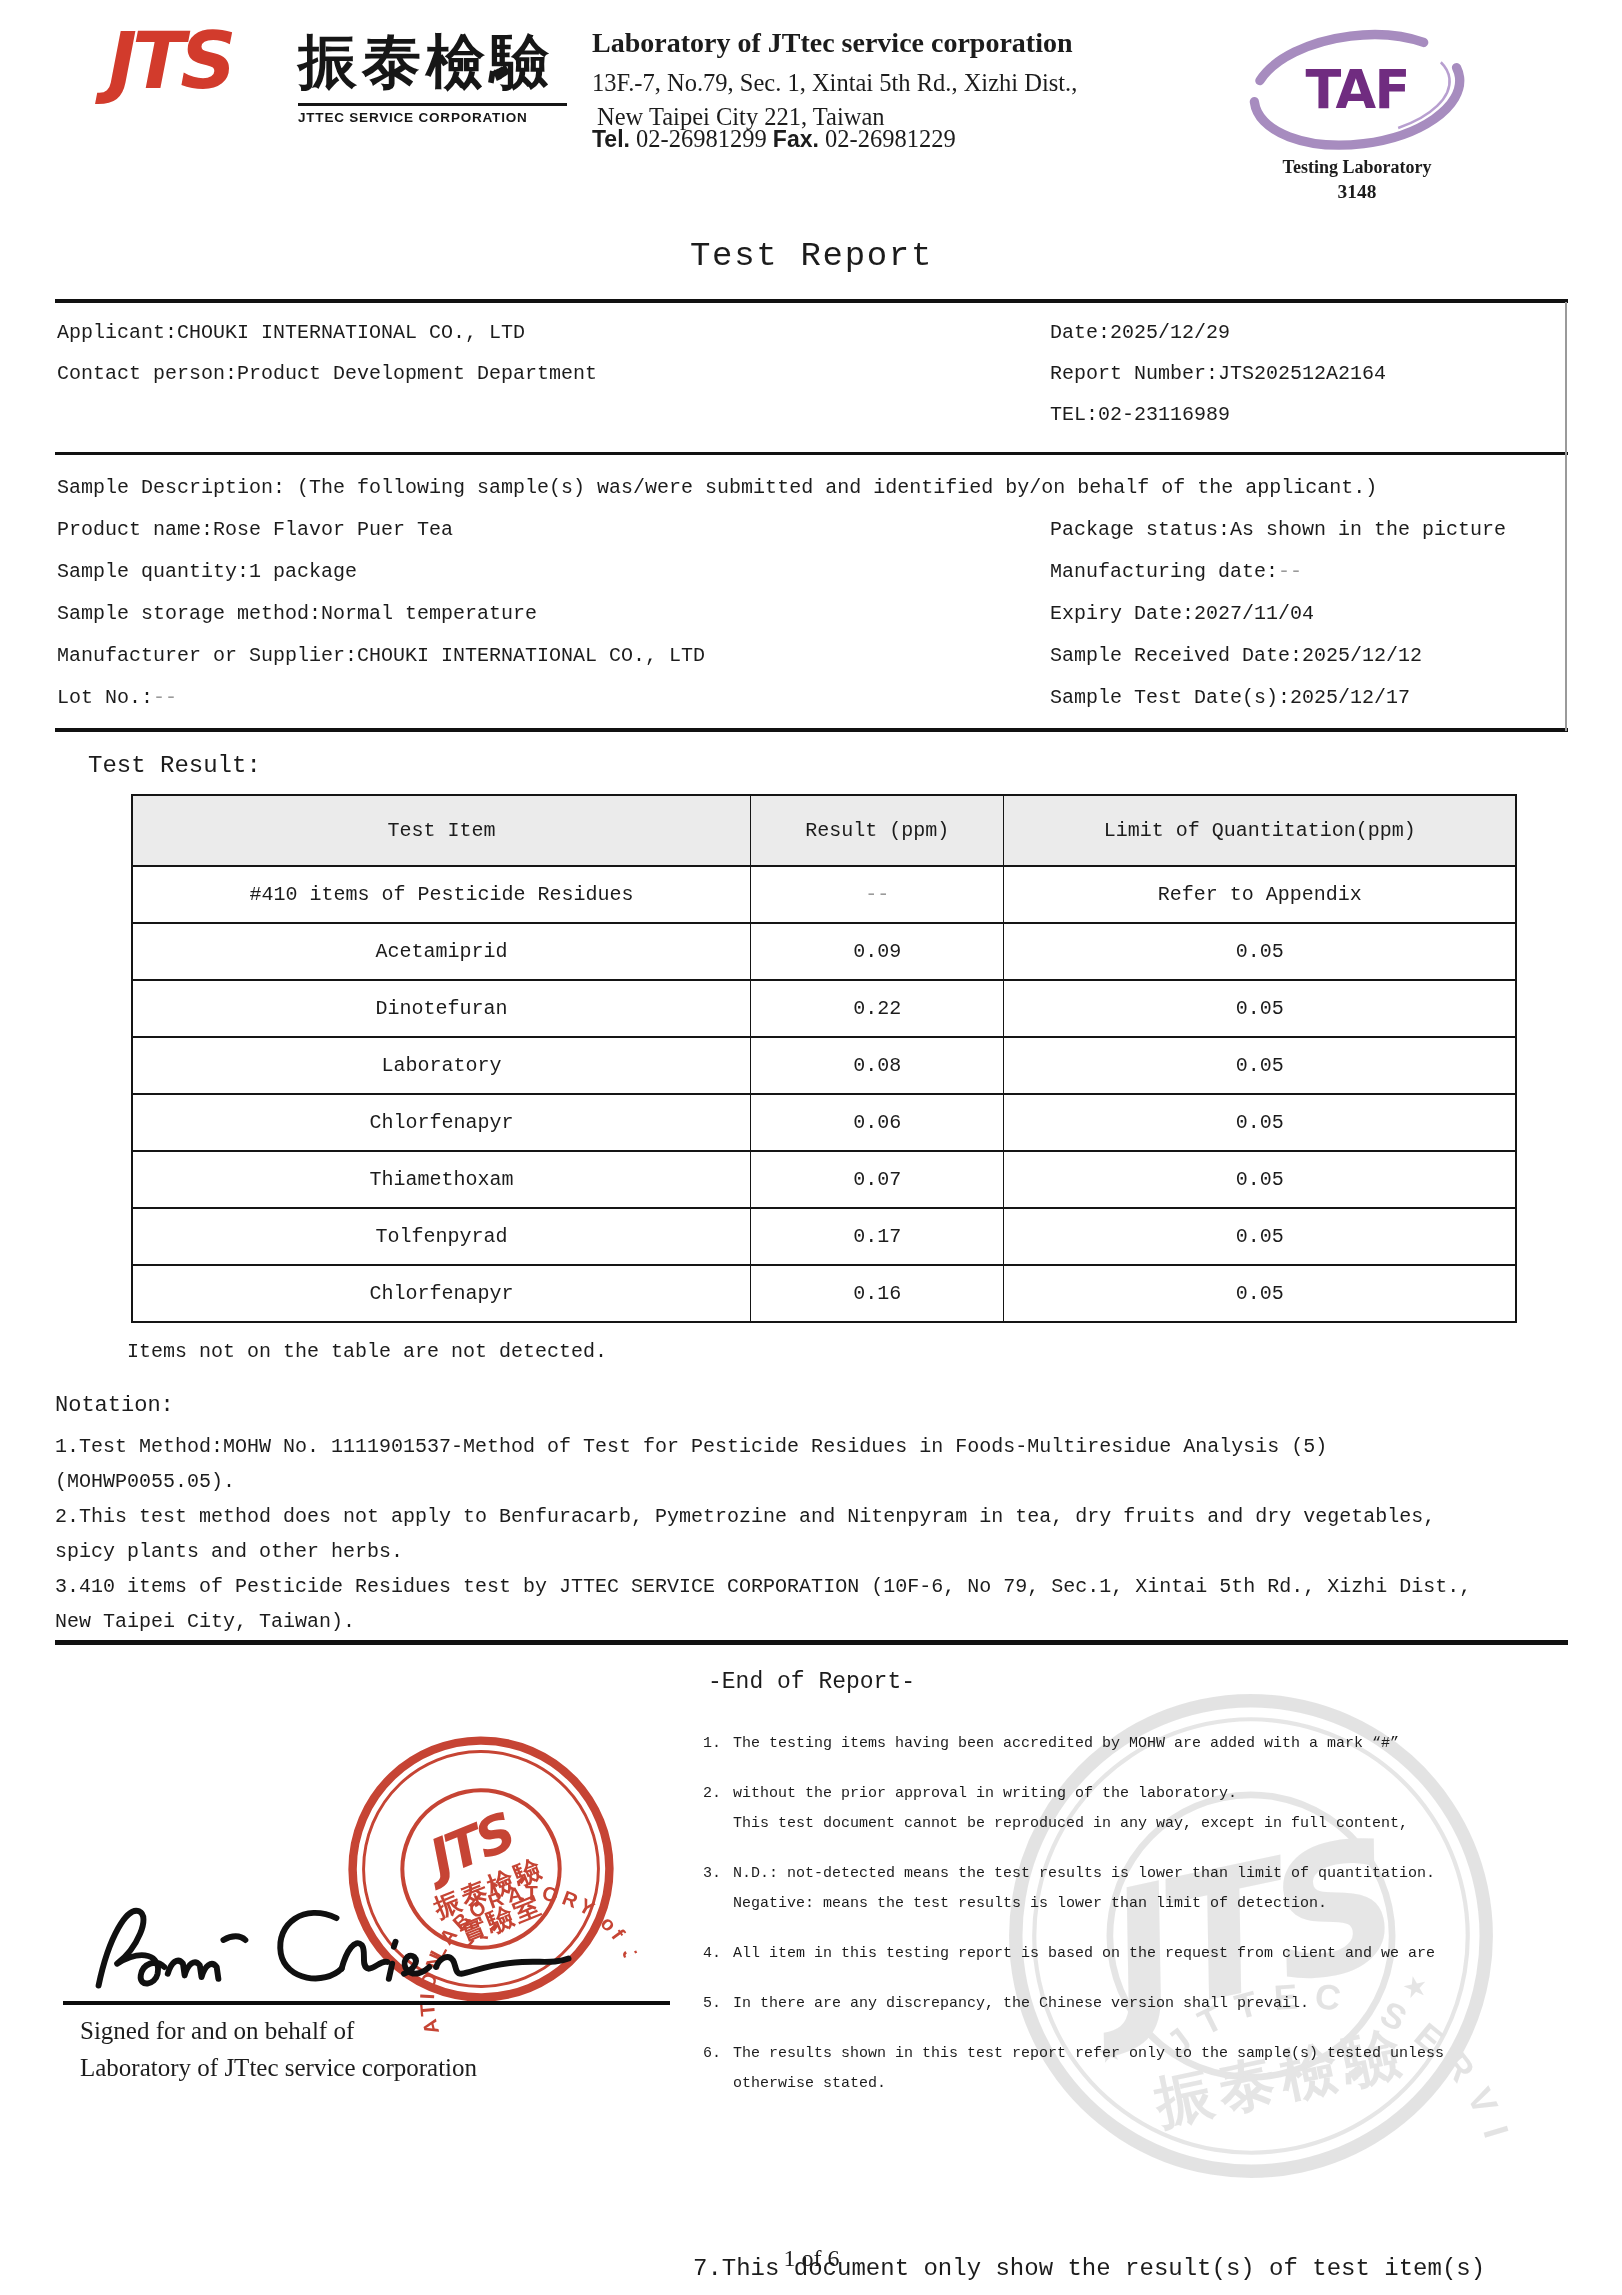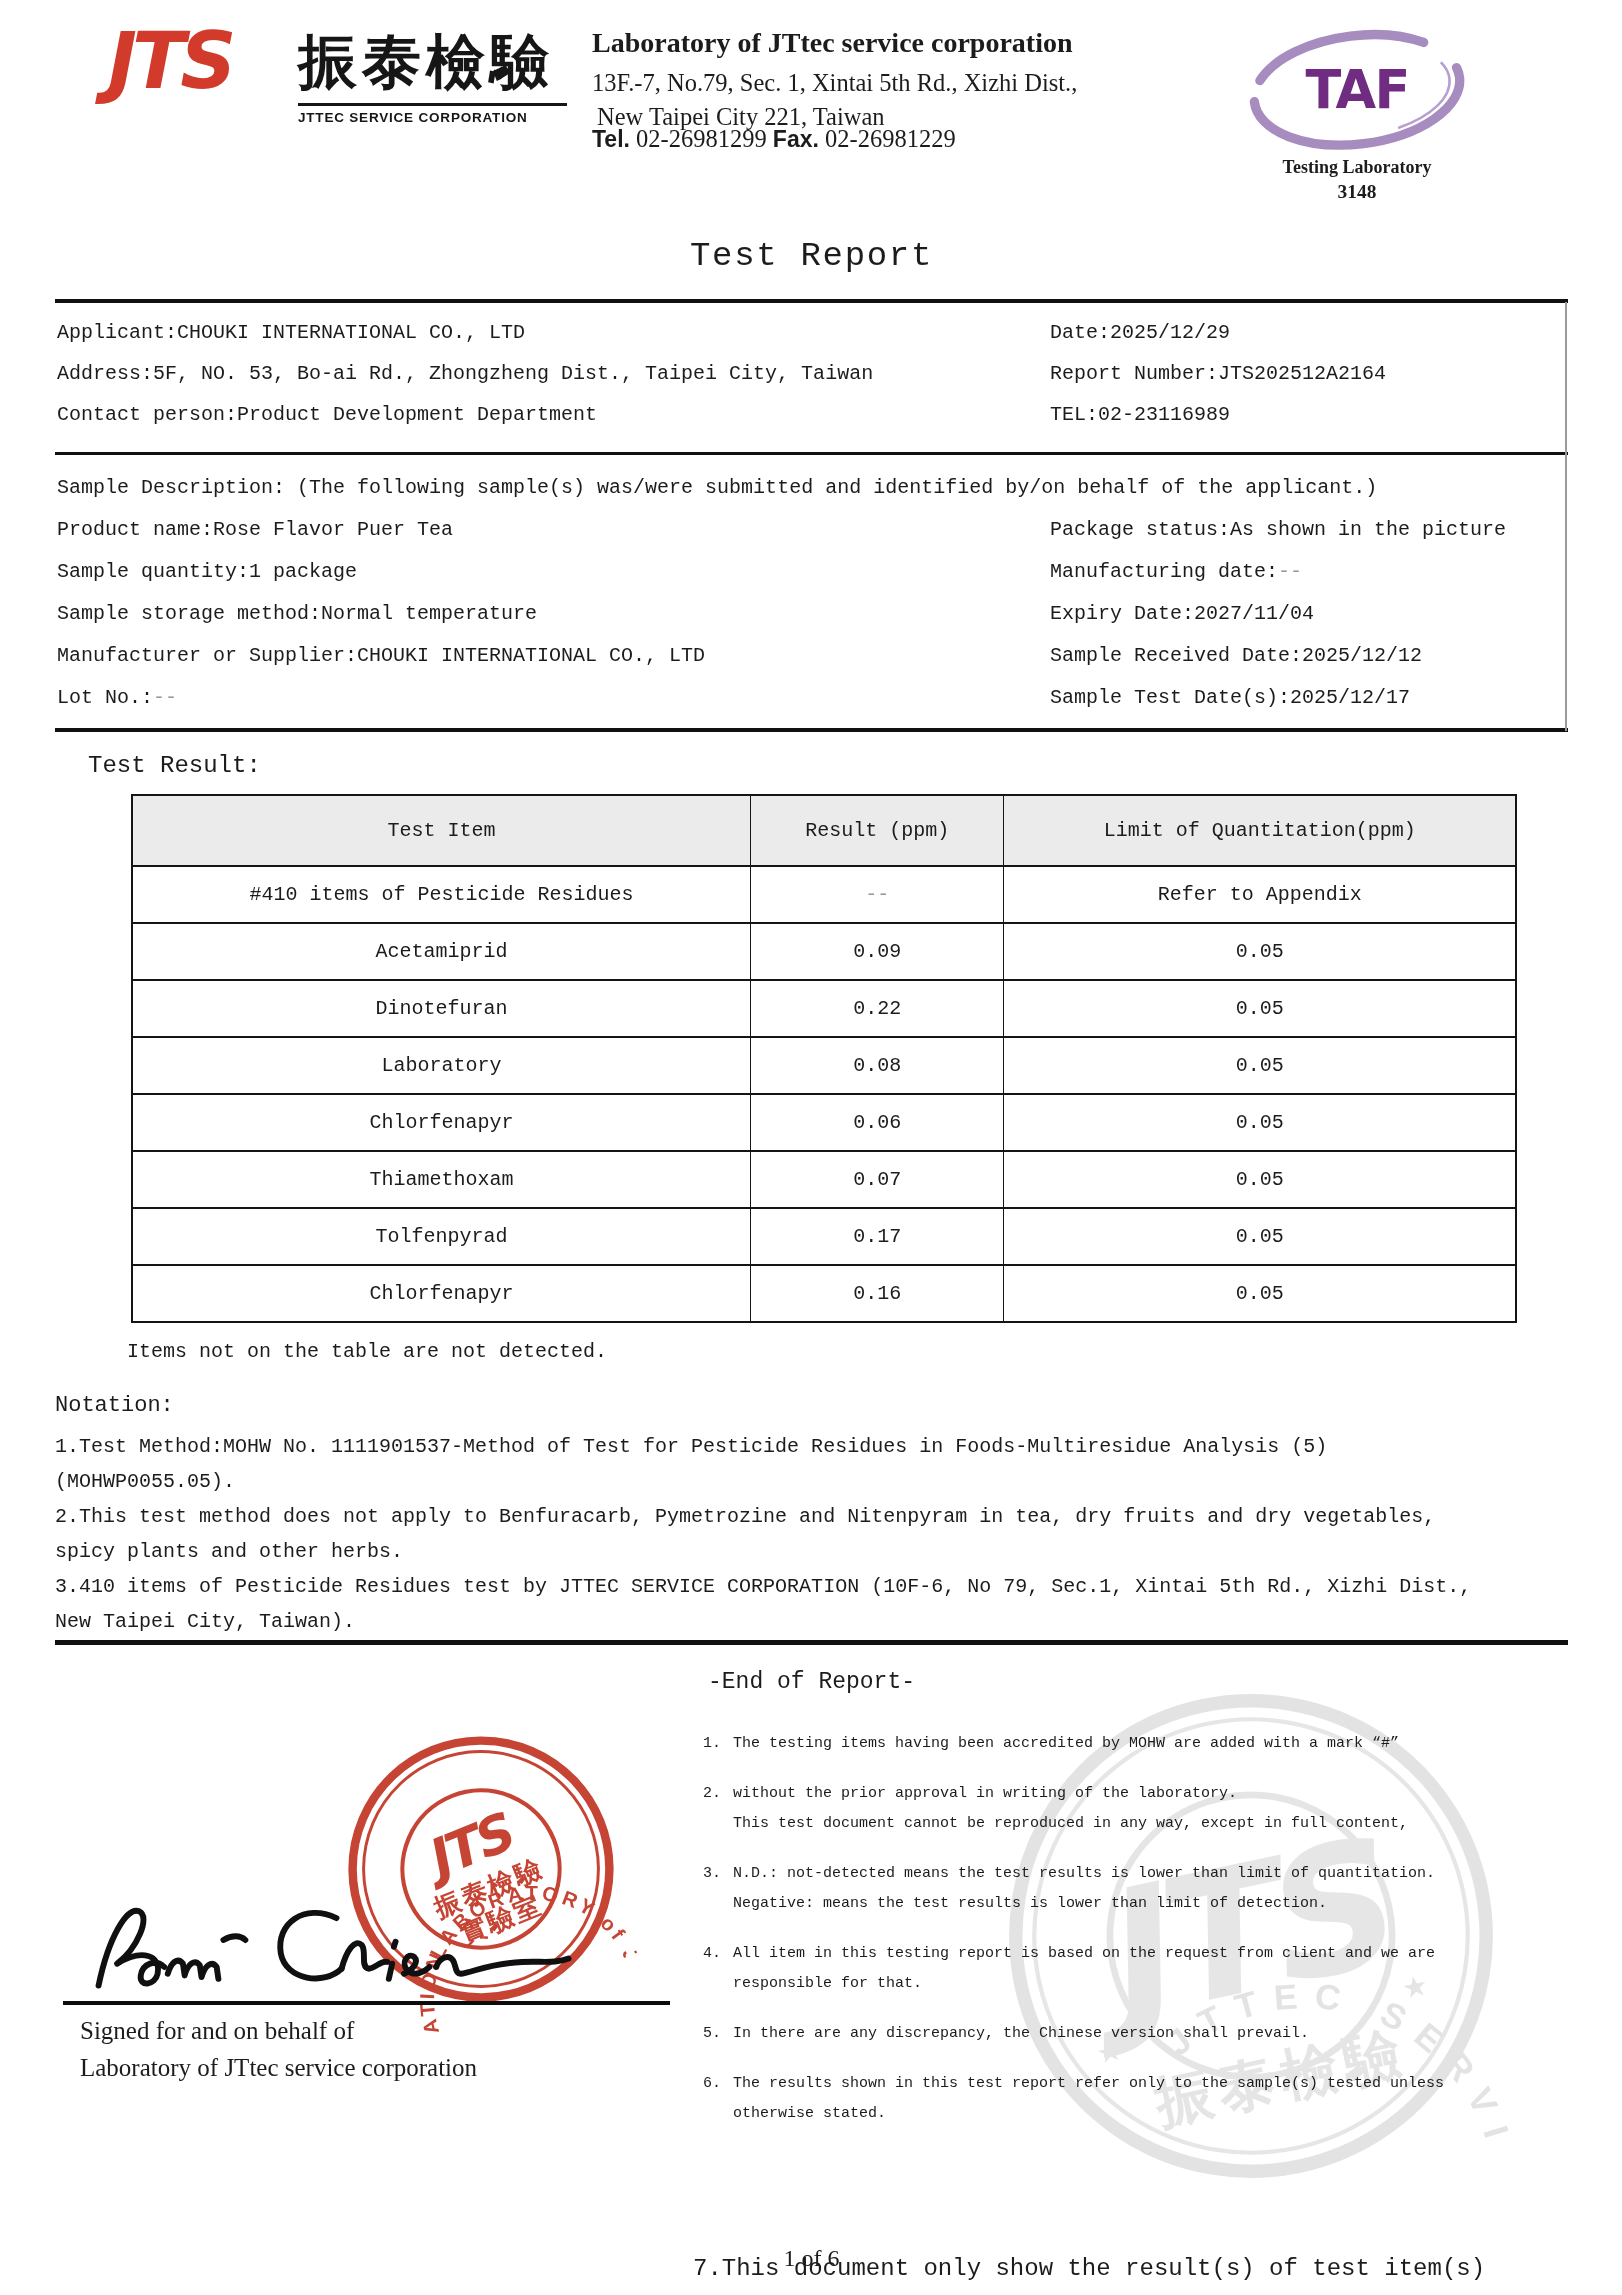--- a/index.html
+++ b/index.html
@@ -110,21 +110,21 @@
   <div class="abs taf-caption serif">Testing Laboratory</div>
   <div class="abs taf-number serif">3148</div>
 
   <div class="abs doc-title">Test Report</div>
   <div class="abs rule r1"></div>
   <div class="abs rule r2"></div>
   <div class="abs rule r3"></div>
   <div class="abs rule r4"></div>
   <div class="abs vline"></div>
 
-  <div class="abs info-col il" id="info-left"><div class="row"><span>Applicant:</span><span>CHOUKI INTERNATIONAL CO., LTD</span></div><div class="row"><span>Address:</span><span>5F, NO. 53, Bo-ai Rd., Zhongzheng Dist., Taipei City, Taiwan</span></div><div class="row"><span>Contact person:</span><span>Product Development Department</span></div></div>
+  <div class="abs info-col il" id="info-left"><div class="row"><span>Applicant:</span><span>CHOUKI INTERNATIONAL CO., LTD</span></div><div class="row"><span>Contact person:</span><span>Product Development Department</span></div></div>
   <div class="abs info-col ir" id="info-right"><div class="row"><span>Date:</span><span>2025/12/29</span></div><div class="row"><span>Report Number:</span><span>JTS202512A2164</span></div><div class="row"><span>TEL:</span><span>02-23116989</span></div></div>
 
   <div class="abs info-col sl" id="sample-left"><div class="row"><span>Sample Description: </span><span>(The following sample(s) was/were submitted and identified by/on behalf of the applicant.)</span></div><div class="row"><span>Product name:</span><span>Rose Flavor Puer Tea</span></div><div class="row"><span>Sample quantity:</span><span>1 package</span></div><div class="row"><span>Sample storage method:</span><span>Normal temperature</span></div><div class="row"><span>Manufacturer or Supplier:</span><span>CHOUKI INTERNATIONAL CO., LTD</span></div><div class="row"><span>Lot No.:</span><span class="muted">--</span></div></div>
   <div class="abs info-col sr" id="sample-right"><div class="row"><span>Package status:</span><span>As shown in the picture</span></div><div class="row"><span>Manufacturing date:</span><span class="muted">--</span></div><div class="row"><span>Expiry Date:</span><span>2027/11/04</span></div><div class="row"><span>Sample Received Date:</span><span>2025/12/12</span></div><div class="row"><span>Sample Test Date(s):</span><span>2025/12/17</span></div></div>
 
   <div class="abs tr-heading">Test Result:</div>
   <table class="results">
     <colgroup>
         <col class="c1">
         <col class="c2">
@@ -204,21 +204,20 @@
         <div class="num">3.</div>
         <div>
           <div>N.D.: not-detected means the test results is lower than limit of quantitation.</div>
           <div>Negative: means the test results is lower than limit of detection.</div>
         </div>
       </div>
       <div class="item">
         <div class="num">4.</div>
         <div>
           <div>All item in this testing report is based on the request from client and we are</div>
-          <div>responsible for that.</div>
         </div>
       </div>
       <div class="item">
         <div class="num">5.</div>
         <div>
           <div>In there are any discrepancy, the Chinese version shall prevail.</div>
         </div>
       </div>
       <div class="item">
         <div class="num">6.</div>

